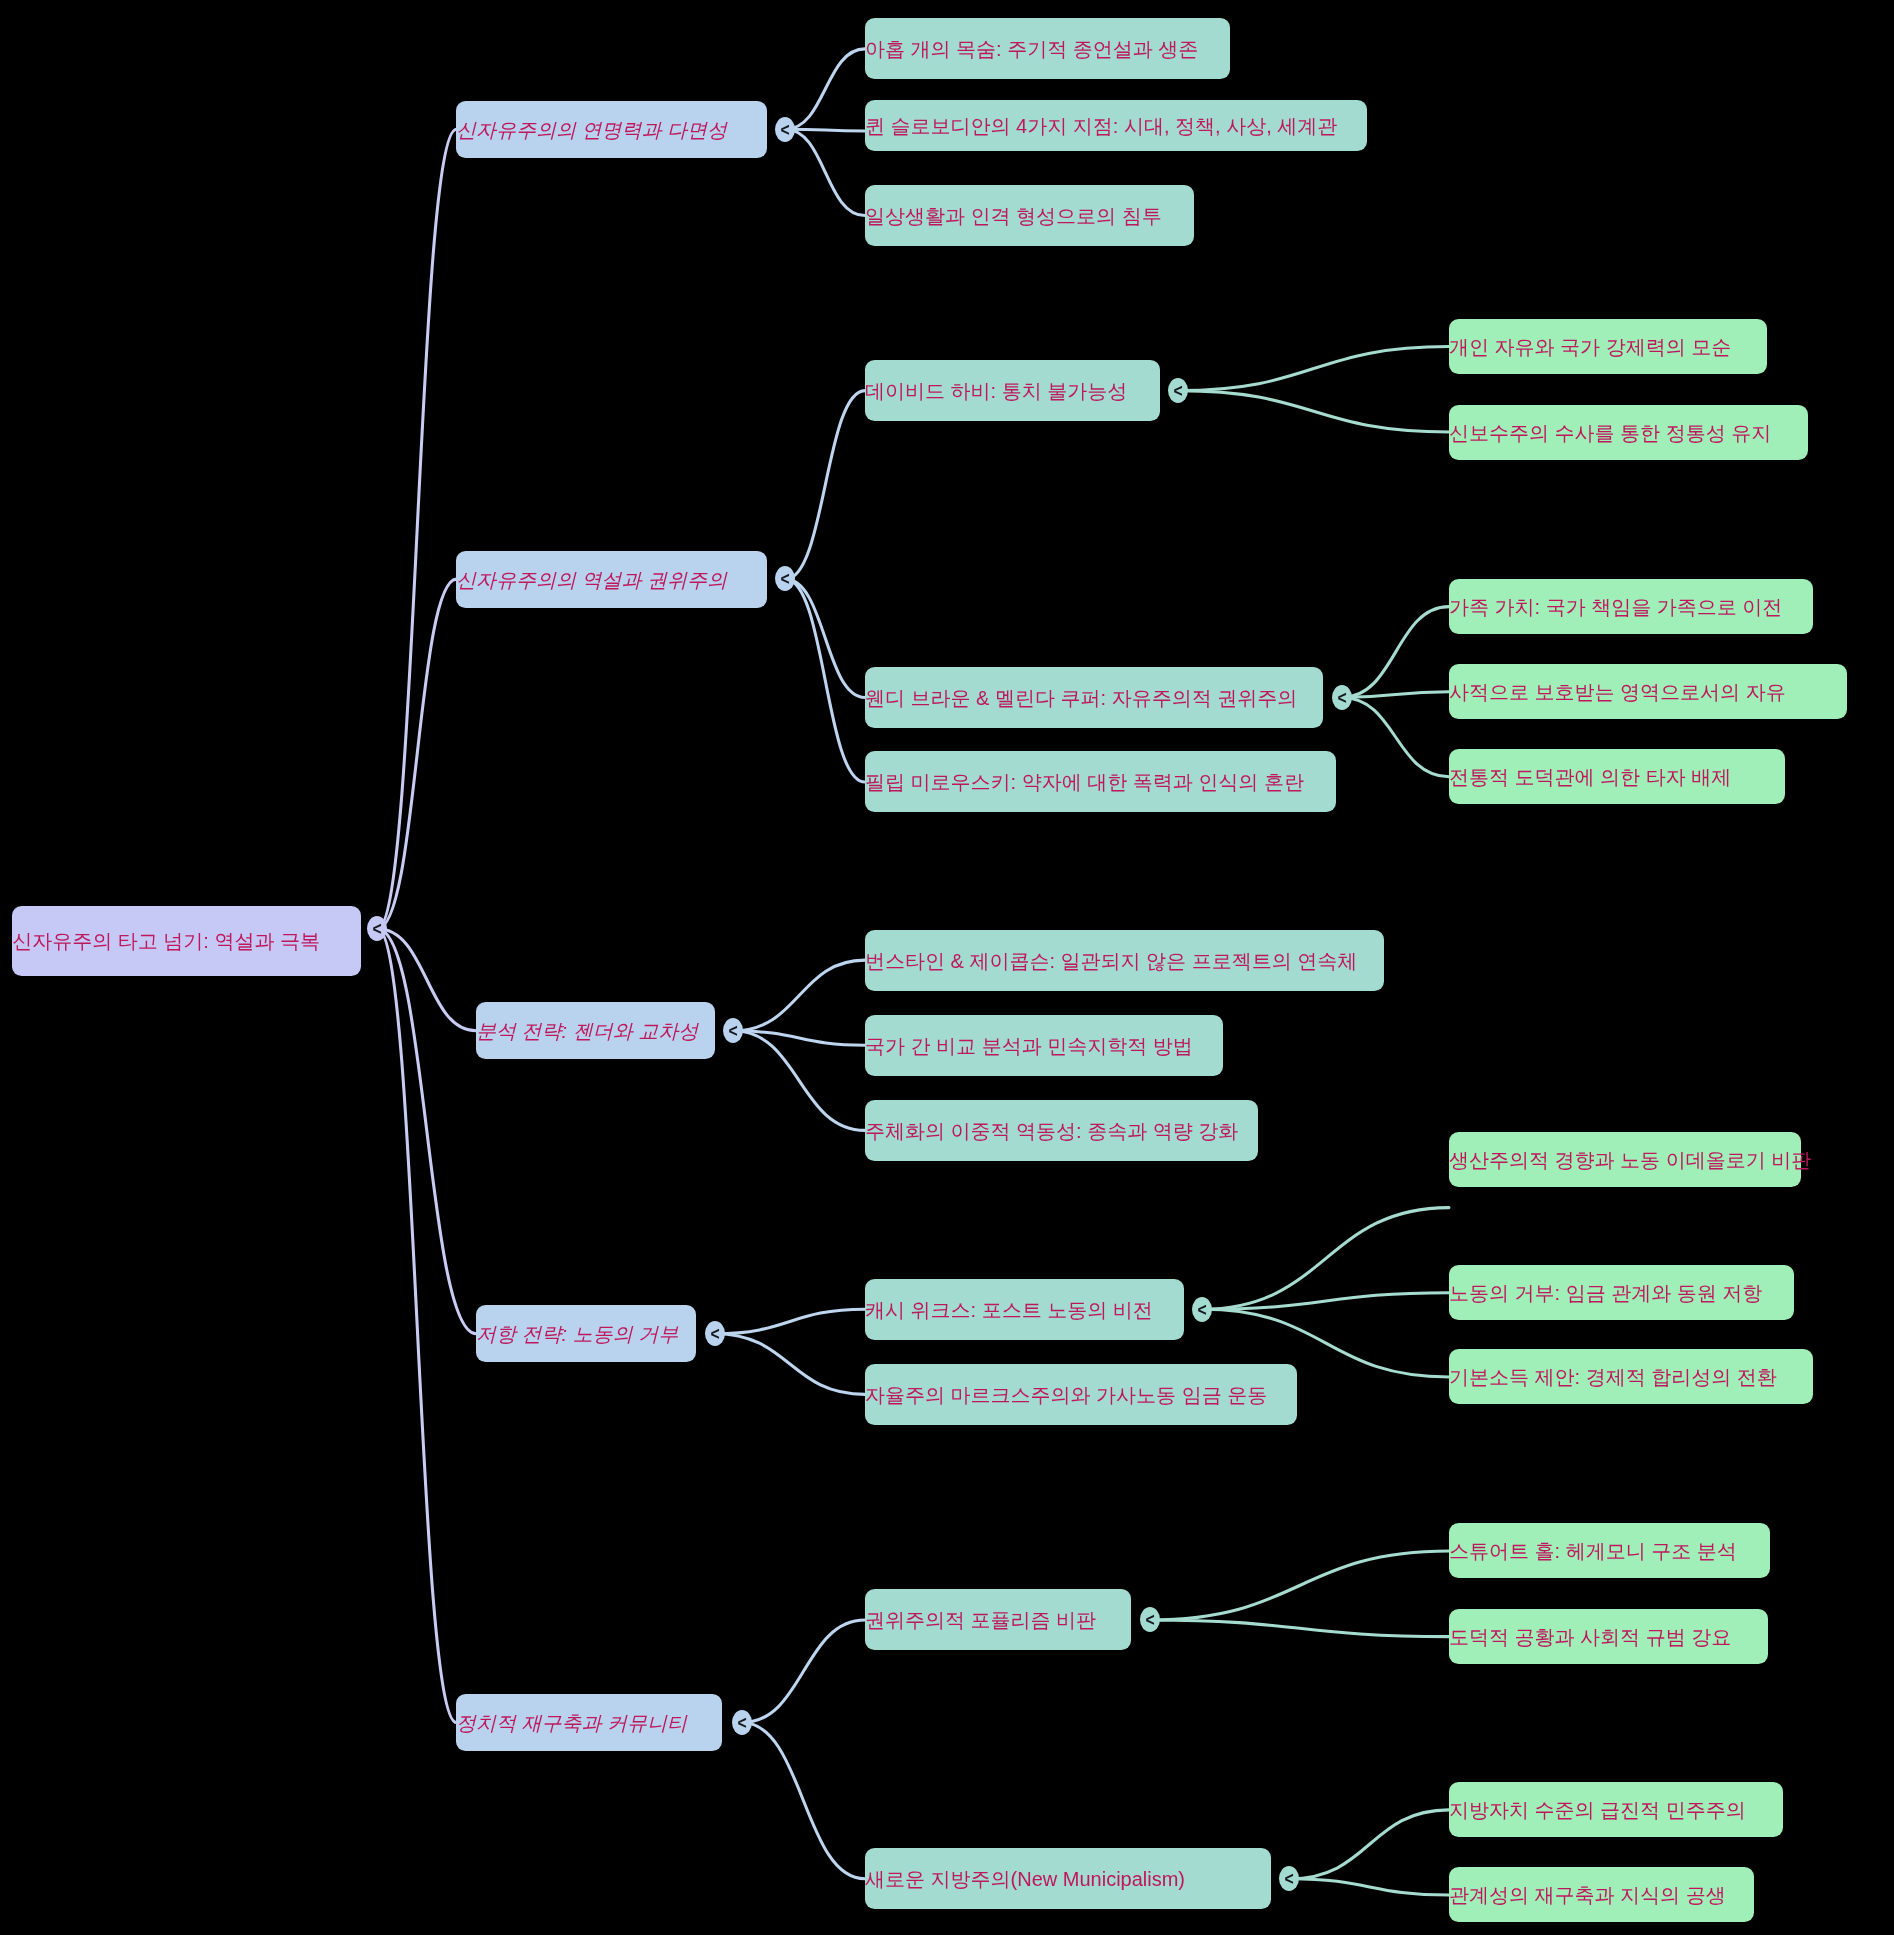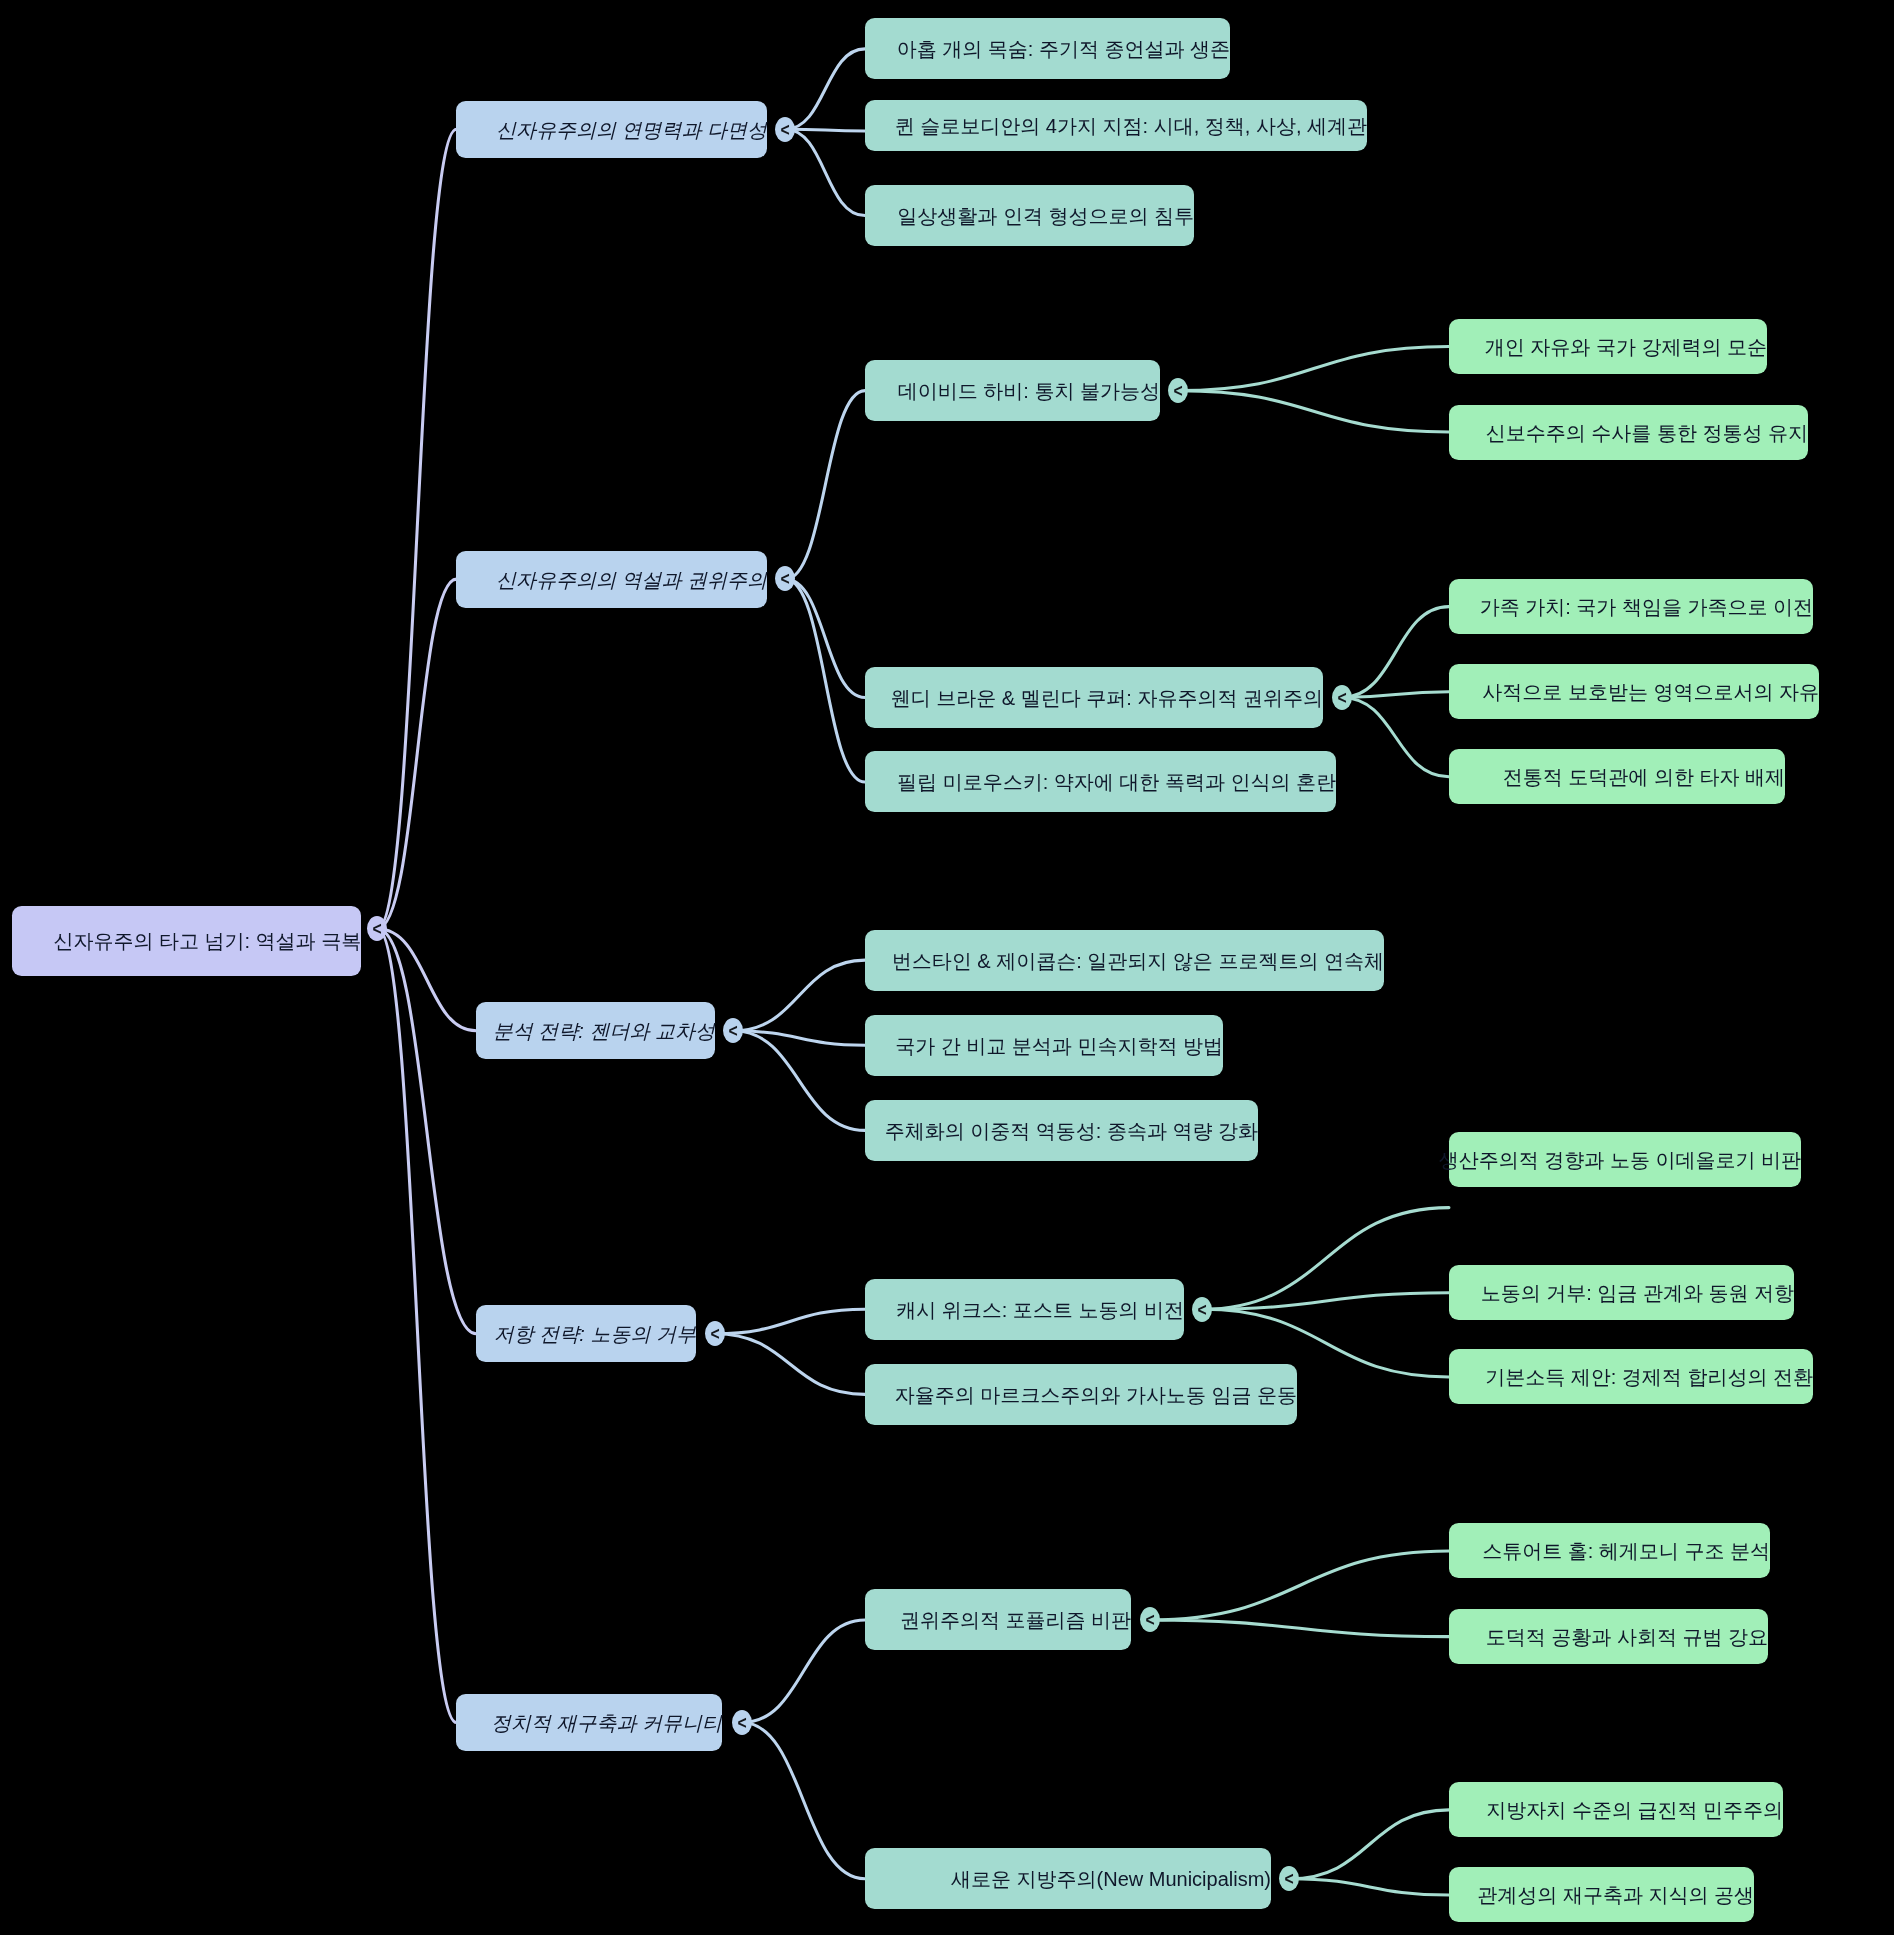--- a/index.html
+++ b/index.html
@@ -3,22 +3,22 @@
 <meta charset="utf-8">
 <style>
   html,body{margin:0;padding:0;background:#000;}
   #canvas{position:relative;width:1895px;height:1936px;background:#000;overflow:hidden;
           font-family:"Liberation Sans","DejaVu Sans",sans-serif;}
   #links{position:absolute;left:0;top:0;z-index:0;}
   #links path{fill:none;stroke-width:7;stroke-linecap:round;}
   .lk-root{stroke:#c9ccf2;}
   .lk-blue{stroke:#bdd5ee;}
   .lk-teal{stroke:#a6dcd0;}
-  .node{position:absolute;z-index:1;display:flex;align-items:center;justify-content:flex-end;
-        border-radius:9.6px;font-size:20px;line-height:1.2;color:#0f172a;white-space:nowrap;cursor:pointer;}
+  .node{position:absolute;z-index:1;display:flex;align-items:center;justify-content:flex-start;
+        border-radius:9.6px;font-size:20px;line-height:1.2;color:#be185d;white-space:nowrap;cursor:pointer;}
   .l0{background:#c6c8f5;margin-top:12px;}
   .l1{background:#b9d3ee;font-style:italic;}
   .l2{background:#a3dbd0;}
   .l3{background:#a1efb8;}
   .toggle{position:absolute;z-index:2;width:20px;height:25px;border-radius:50%;
           display:flex;align-items:center;justify-content:center;cursor:pointer;}
   .toggle span{font-size:15.7px;font-weight:700;color:#14171c;transform:scaleY(1.15);}
   .t-root{background:#c6c8f5;}
   .t-blue{background:#b9d3ee;}
   .t-teal{background:#a3dbd0;}
@@ -126,21 +126,21 @@
 
   <div class="node l3" style="left:1449px;top:319px;width:318px;height:55px">
     <span>개인 자유와 국가 강제력의 모순</span>
   </div>
   <div class="node l3" style="left:1449px;top:405px;width:359px;height:55px">
     <span>신보수주의 수사를 통한 정통성 유지</span>
   </div>
   <div class="node l3" style="left:1449px;top:579px;width:364px;height:55px">
     <span>가족 가치: 국가 책임을 가족으로 이전</span>
   </div>
-  <div class="node l3" style="left:1449px;top:664px;width:370px;height:55px">
+  <div class="node l3" style="left:1449px;top:664px;width:398px;height:55px">
     <span>사적으로 보호받는 영역으로서의 자유</span>
   </div>
   <div class="node l3" style="left:1449px;top:749px;width:336px;height:55px">
     <span>전통적 도덕관에 의한 타자 배제</span>
   </div>
   <div class="node l3" style="left:1449px;top:1132px;width:352px;height:55px">
     <span>생산주의적 경향과 노동 이데올로기 비판</span>
   </div>
   <div class="node l3" style="left:1449px;top:1265px;width:345px;height:55px">
     <span>노동의 거부: 임금 관계와 동원 저항</span>

